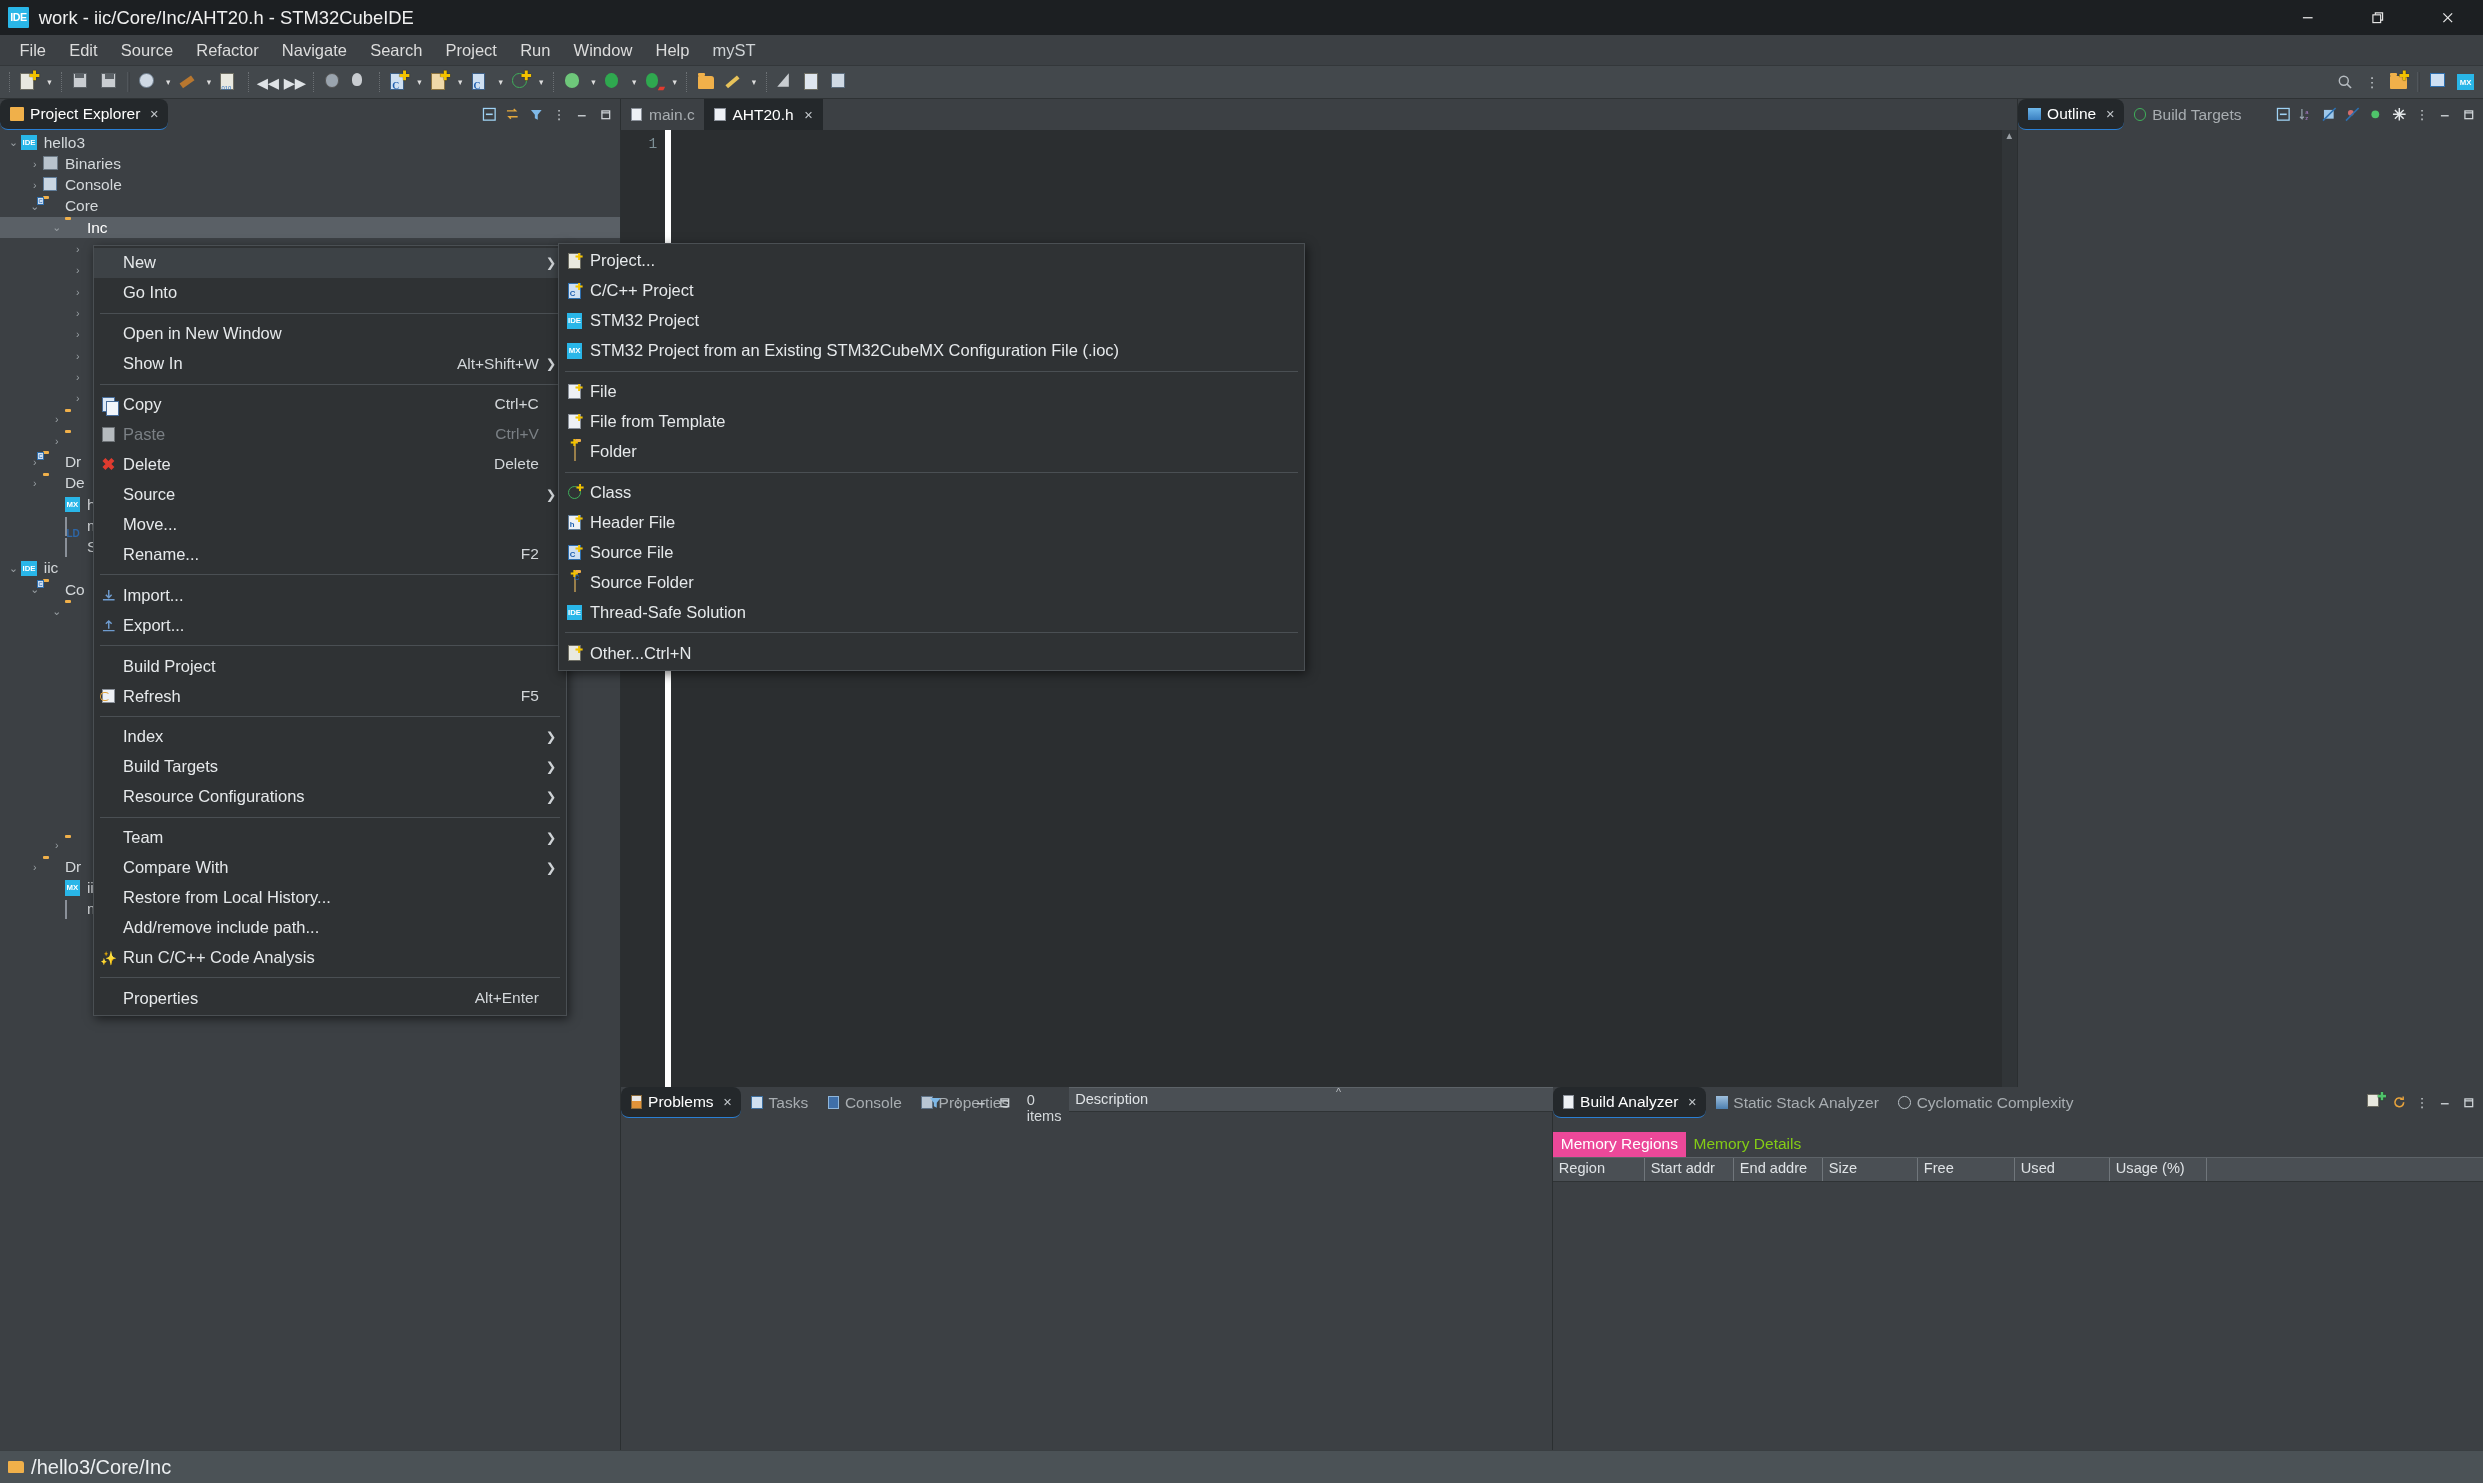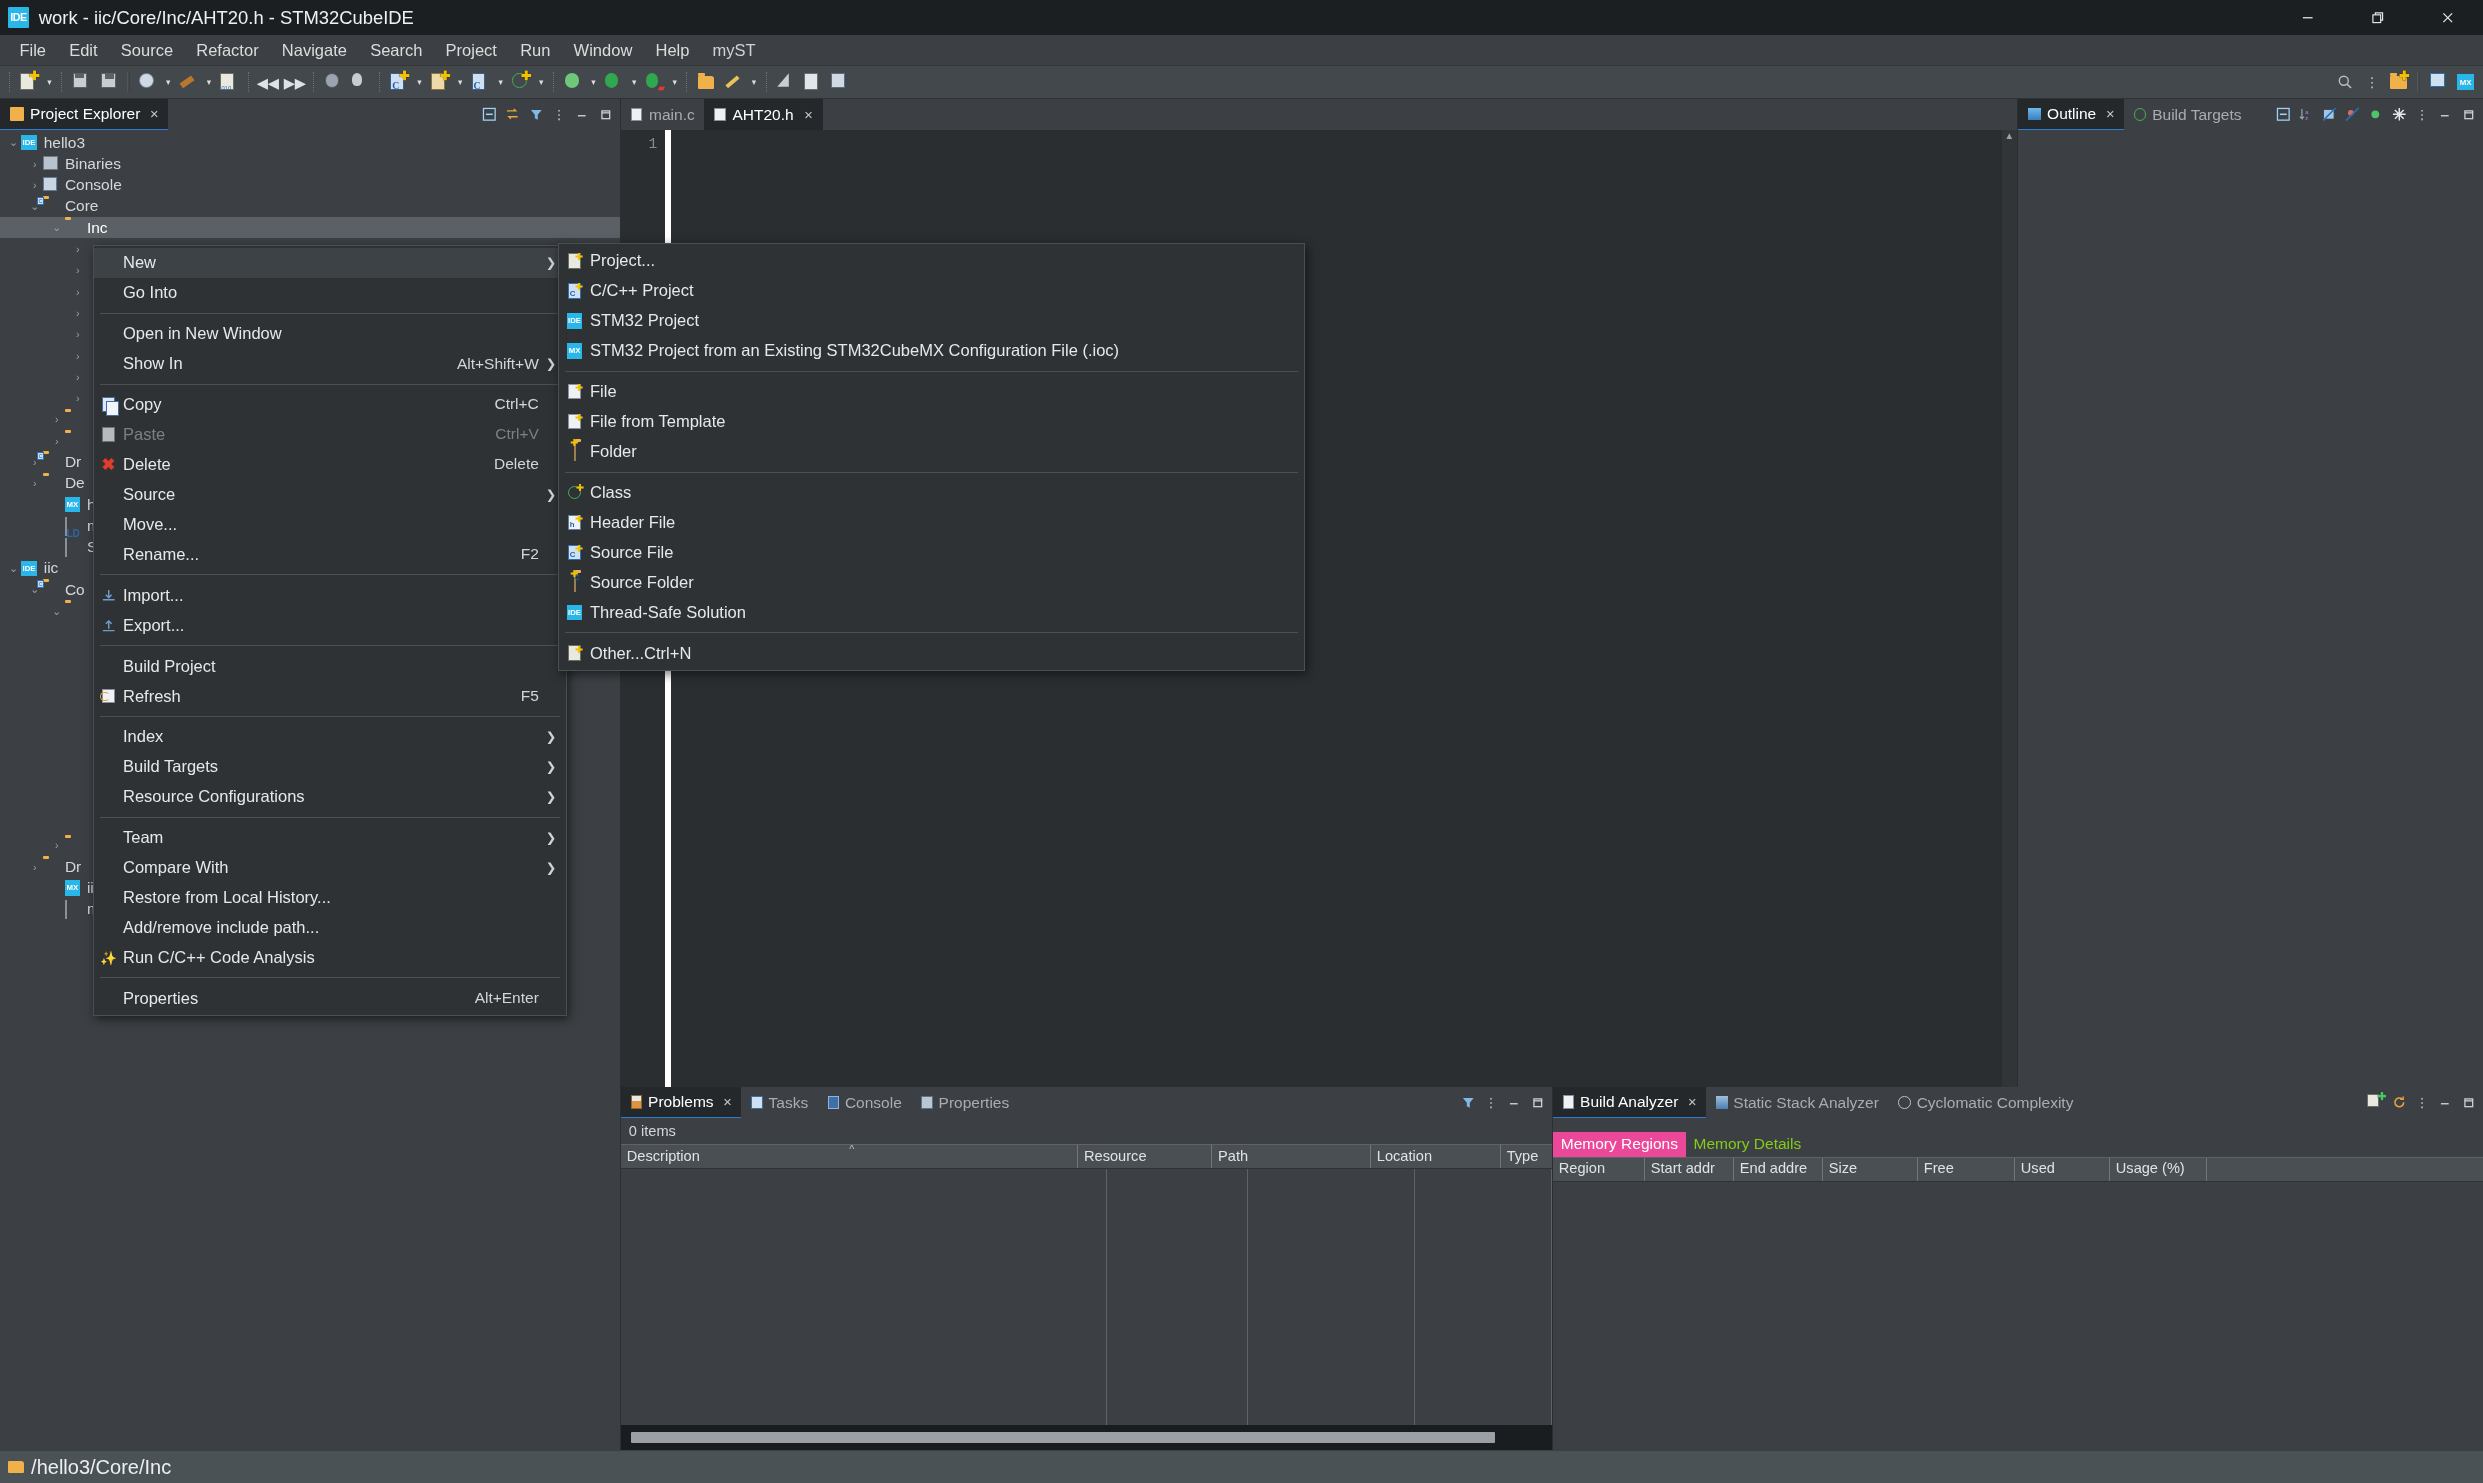--- a/index.html
+++ b/index.html
@@ -92,21 +92,21 @@
   }
   .view-tabbar {
     height: 31px; background: #3c4044; display: flex; align-items: stretch;
     position: relative;
   }
   .view-tab {
     display: flex; align-items: center; padding: 0 9.7px; font-size: 15.5px;
     color: #a8adb1; background: #3c4044; white-space: nowrap; gap:5.8px;
   }
   .view-tab.active {
-    background: #24282b; color: #ffffff; border-bottom: 1.9px solid #2a7fd4;
+    background: #24282b; color: #ffffff; border-bottom: 1.9px solid #2a7fd4; border-radius: 8px;
   }
   .tab-close { color: #c3c8cc; font-size: 14.6px; margin-left: 3.9px; }
   .viewtools { position: absolute; right: 3.9px; top: 0; height: 31px;
     display: flex; align-items: center; gap: 1.9px; }
   .vt {
     width: 21.3px; height: 21.3px; display:flex; align-items:center;
     justify-content:center; color:#d0d5d9; font-size: 12.6px;
   }
   #tree {
     flex: 1; background: #3c4044; overflow: hidden; padding-top: 1.9px;
@@ -177,21 +177,21 @@
     border-left: 1px solid #2b2f31;
   }
   #outline-body { flex:1; background:#3c4044; }
 
   
   #bottom {
     position: absolute; left: 621px; right: 0; bottom: 33px; height: 363px;
     display: flex; background: #3c4044;
   }
   #problems-panel {
-    width: 932px; display: flex; flex-direction: column; background: #3c4044;
+    width: 932px; display: flex; flex-direction: row; background: #3c4044;
     border-right: 1px solid #2b2f31;
   }
   #items-count { font-size:14.6px; color:#d4d8db; padding: 4.9px 7.8px; }
   .tablehdr { display:flex; height: 25px; background:#4a4f54;
     border-top:1px solid #5d6368; border-bottom:1px solid #2f3335; }
   .th {
     font-size:14.6px; color:#dfe3e6; padding: 2.9px 5.8px; border-right:1px solid #70767b;
     position: relative; white-space: nowrap; overflow:hidden;
   }
   .sortmark { position:absolute; left:50%; top:-1.9px; font-size:10.7px; color:#b9bec2; }

